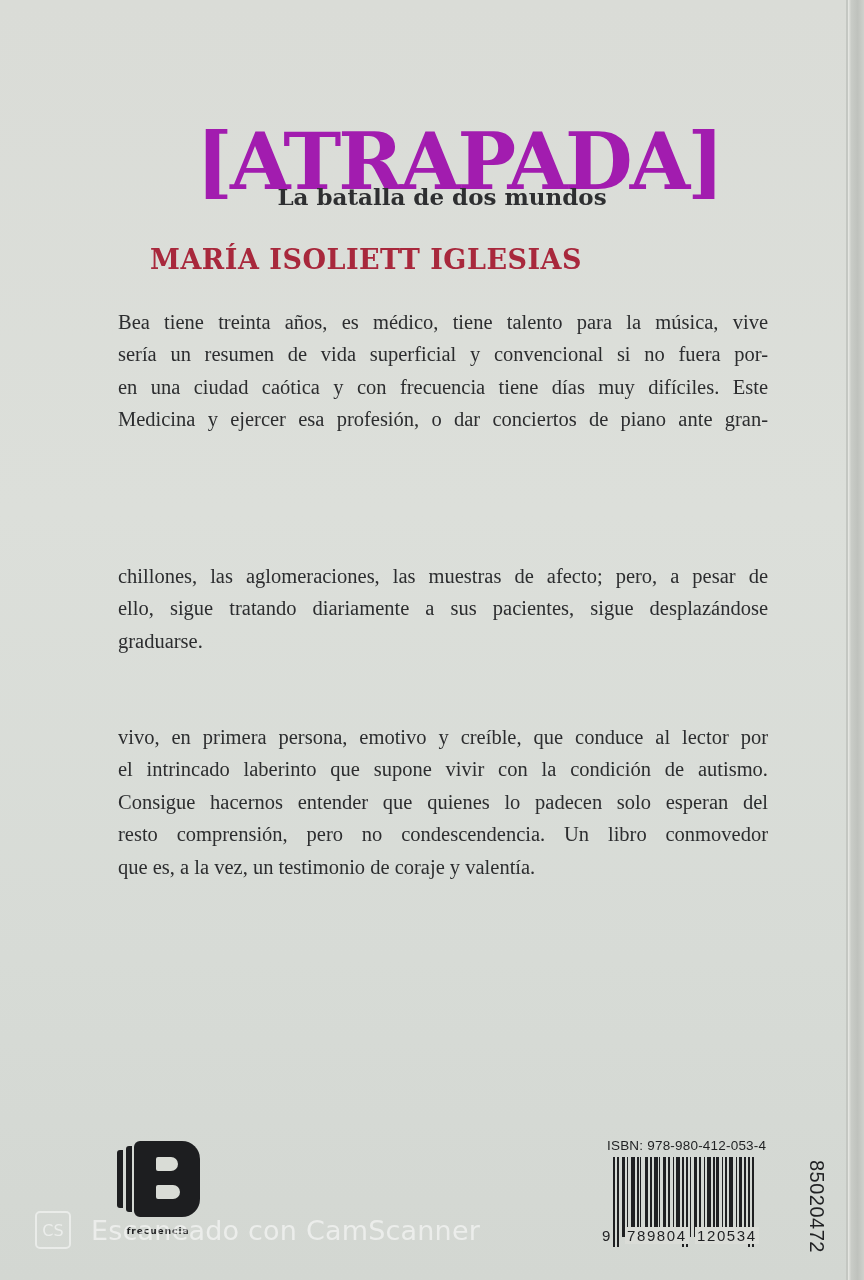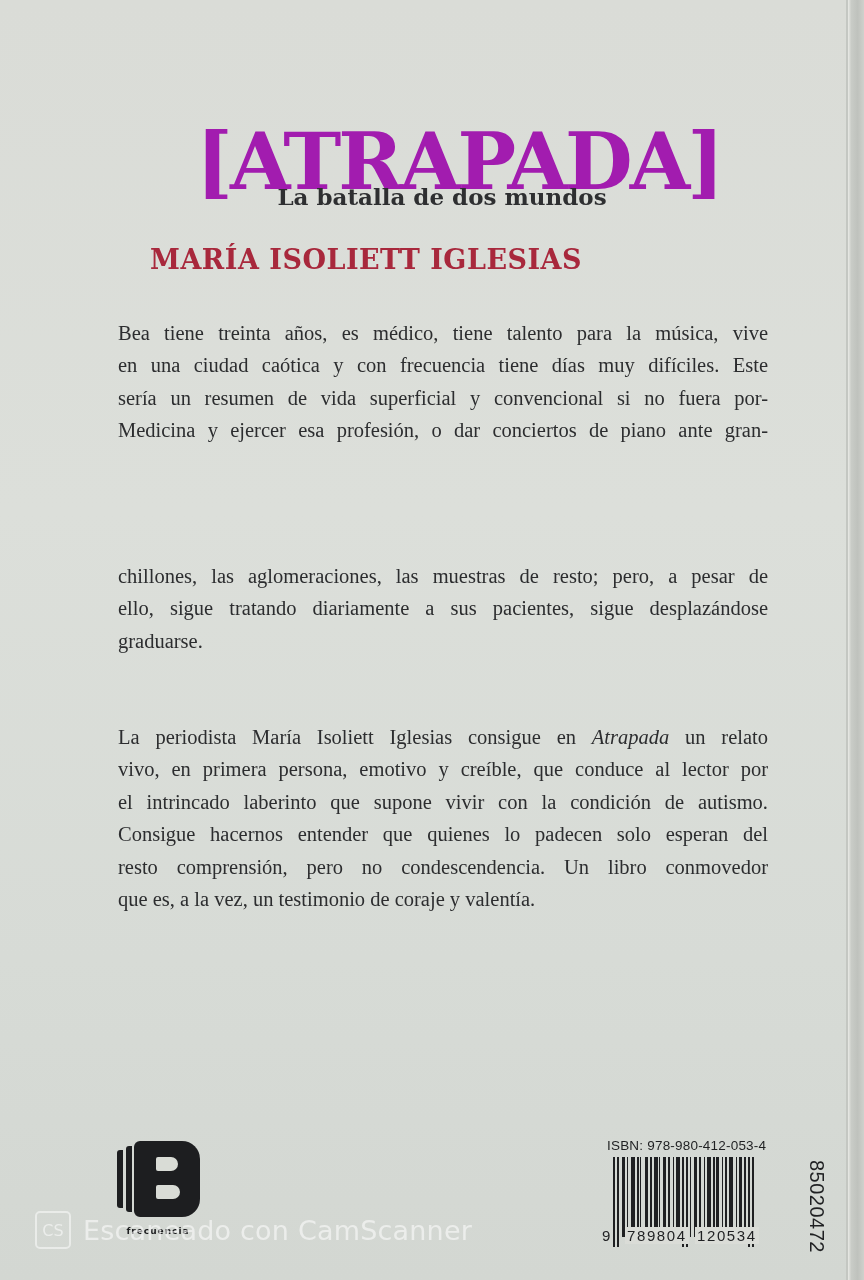--- a/index.html
+++ b/index.html
@@ -31,21 +31,21 @@
   .author {
     position:absolute; left:150px; top:242px; width:580px; text-align:left;
     font-family:"DejaVu Serif", serif; font-weight:bold; font-size:27px; line-height:36px;
     color:#a8283c; letter-spacing:0.5px;
   }
   .blurb {
     position:absolute; left:118px; width:650px;
     font-family:"Liberation Serif", serif; font-size:20.5px; line-height:32.4px; color:#2c2d2f;
     text-align:justify; text-align-last:left;
   }
-  .p1 { top:317px; }
+  .p1 { top:306px; }
   .p2 { top:560px; }
   .p3 { top:721px; }
   .blurb .line { display:block; white-space:nowrap; text-align-last:justify; text-align:justify; }
   .blurb .line.last { text-align-last:left; }
   em { font-style:italic; }
 
   .logo { position:absolute; left:117px; top:1141px; width:84px; height:80px; }
   .logo .s1 { position:absolute; left:0; top:9px; width:6px; height:58px; background:#1d1e20; border-radius:3px 0 0 3px; }
   .logo .s2 { position:absolute; left:9px; top:5px; width:6px; height:66px; background:#1d1e20; border-radius:3px 0 0 3px; }
   .logo .b  {
@@ -72,54 +72,53 @@
   }
   .bc-digits-right {
     position:absolute; left:695px; top:1227px; font-family:"Liberation Sans", sans-serif; font-size:15px; color:#1f2022; letter-spacing:1.6px; background:#dadcd7; padding:0 2px;
   }
   .bc-vertical {
     position:absolute; left:766px; top:1195px; transform:rotate(90deg); transform-origin:center;
     font-family:"Liberation Sans", sans-serif; font-size:20px; color:#1f2022; letter-spacing:0.5px; width:100px; text-align:center;
   }
 
   .watermark {
-    position:absolute; left:35px; top:1208px; height:44px; display:flex; align-items:center; gap:12px;
+    position:absolute; left:35px; top:1208px; height:44px; display:flex; align-items:center; gap:20px;
     color:rgba(255,255,255,0.55); font-family:"DejaVu Sans", sans-serif; font-size:27px; letter-spacing:0.2px;justify-content:flex-end;
   }
   .wm-icon {
     width:36px; height:38px; border:2px solid rgba(255,255,255,0.5); border-radius:5px;
     display:flex; align-items:center; justify-content:center; font-size:16px; box-sizing:border-box;
   }
 </style>
 </head>
 <body>
 
 <div class="cover"></div>
 <div class="edge-line"></div>
 <div class="edge"></div>
 
 <div class="title">[ATRAPADA]</div>
 <div class="subtitle">La batalla de dos mundos</div>
 <div class="author">MARÍA ISOLIETT IGLESIAS</div>
 
 <div class="blurb p1">
   <span class="line">Bea tiene treinta años, es médico, tiene talento para la música, vive</span>
+  <span class="line">sería un resumen de vida superficial y convencional si no fuera por-</span>
   <span class="line">en una ciudad caótica y con frecuencia tiene días muy difíciles. Este</span>
-  <span class="line">sería un resumen de vida superficial y convencional si no fuera por-</span>
   <span class="line">Medicina y ejercer esa profesión, o dar conciertos de piano ante gran-</span>
 </div>
 
 <div class="blurb p2">
-  <span class="line">chillones, las aglomeraciones, las muestras de resto; pero, a pesar de</span>
+  <span class="line">chillones, las aglomeraciones, las muestras de afecto; pero, a pesar de</span>
   <span class="line">ello, sigue tratando diariamente a sus pacientes, sigue desplazándose</span>
   <span class="line last">graduarse.</span>
 </div>
 
 <div class="blurb p3">
-  <span class="line"><span>La periodista María Isoliett Iglesias consigue en </span><em>Atrapada</em><span> un relato</span></span>
   <span class="line">vivo, en primera persona, emotivo y creíble, que conduce al lector por</span>
   <span class="line">el intrincado laberinto que supone vivir con la condición de autismo.</span>
   <span class="line">Consigue hacernos entender que quienes lo padecen solo esperan del</span>
   <span class="line">resto comprensión, pero no condescendencia. Un libro conmovedor</span>
   <span class="line last">que es, a la vez, un testimonio de coraje y valentía.</span>
 </div>
 
 <div class="logo">
   <div class="s1"></div>
     <div class="s2"></div>

